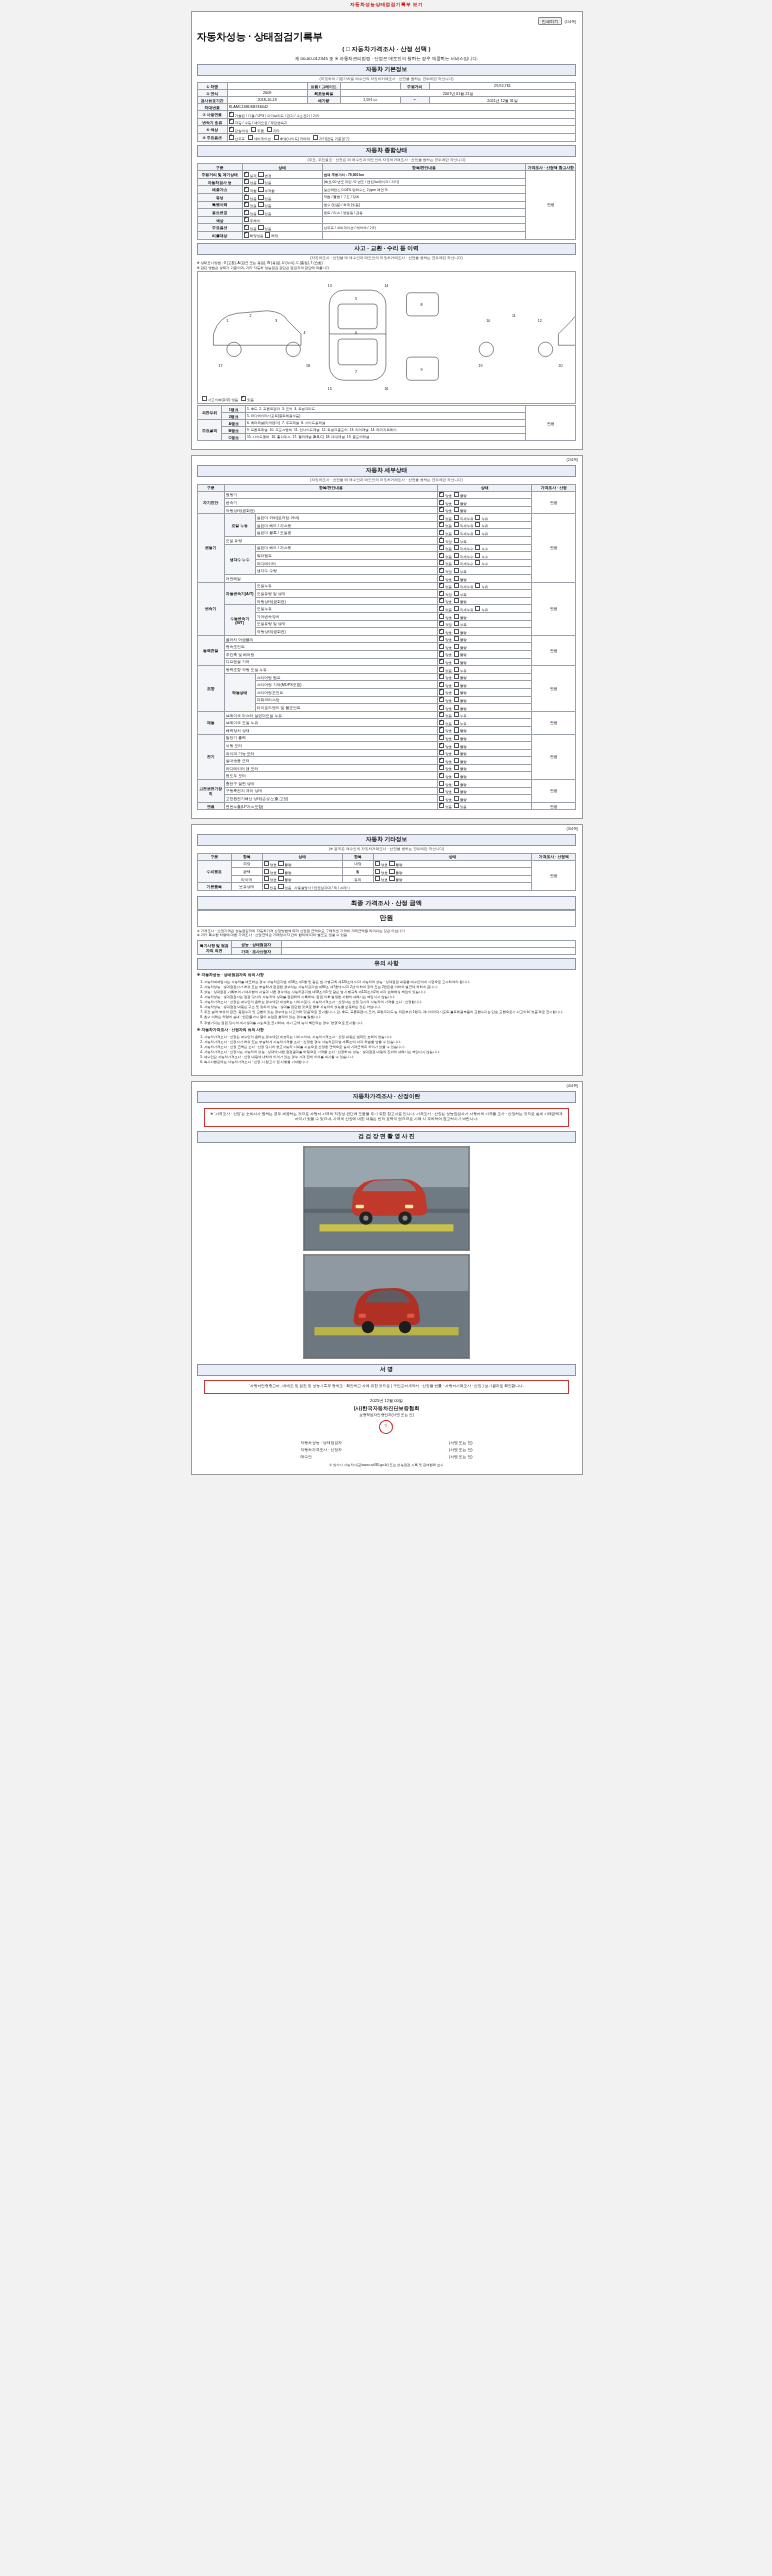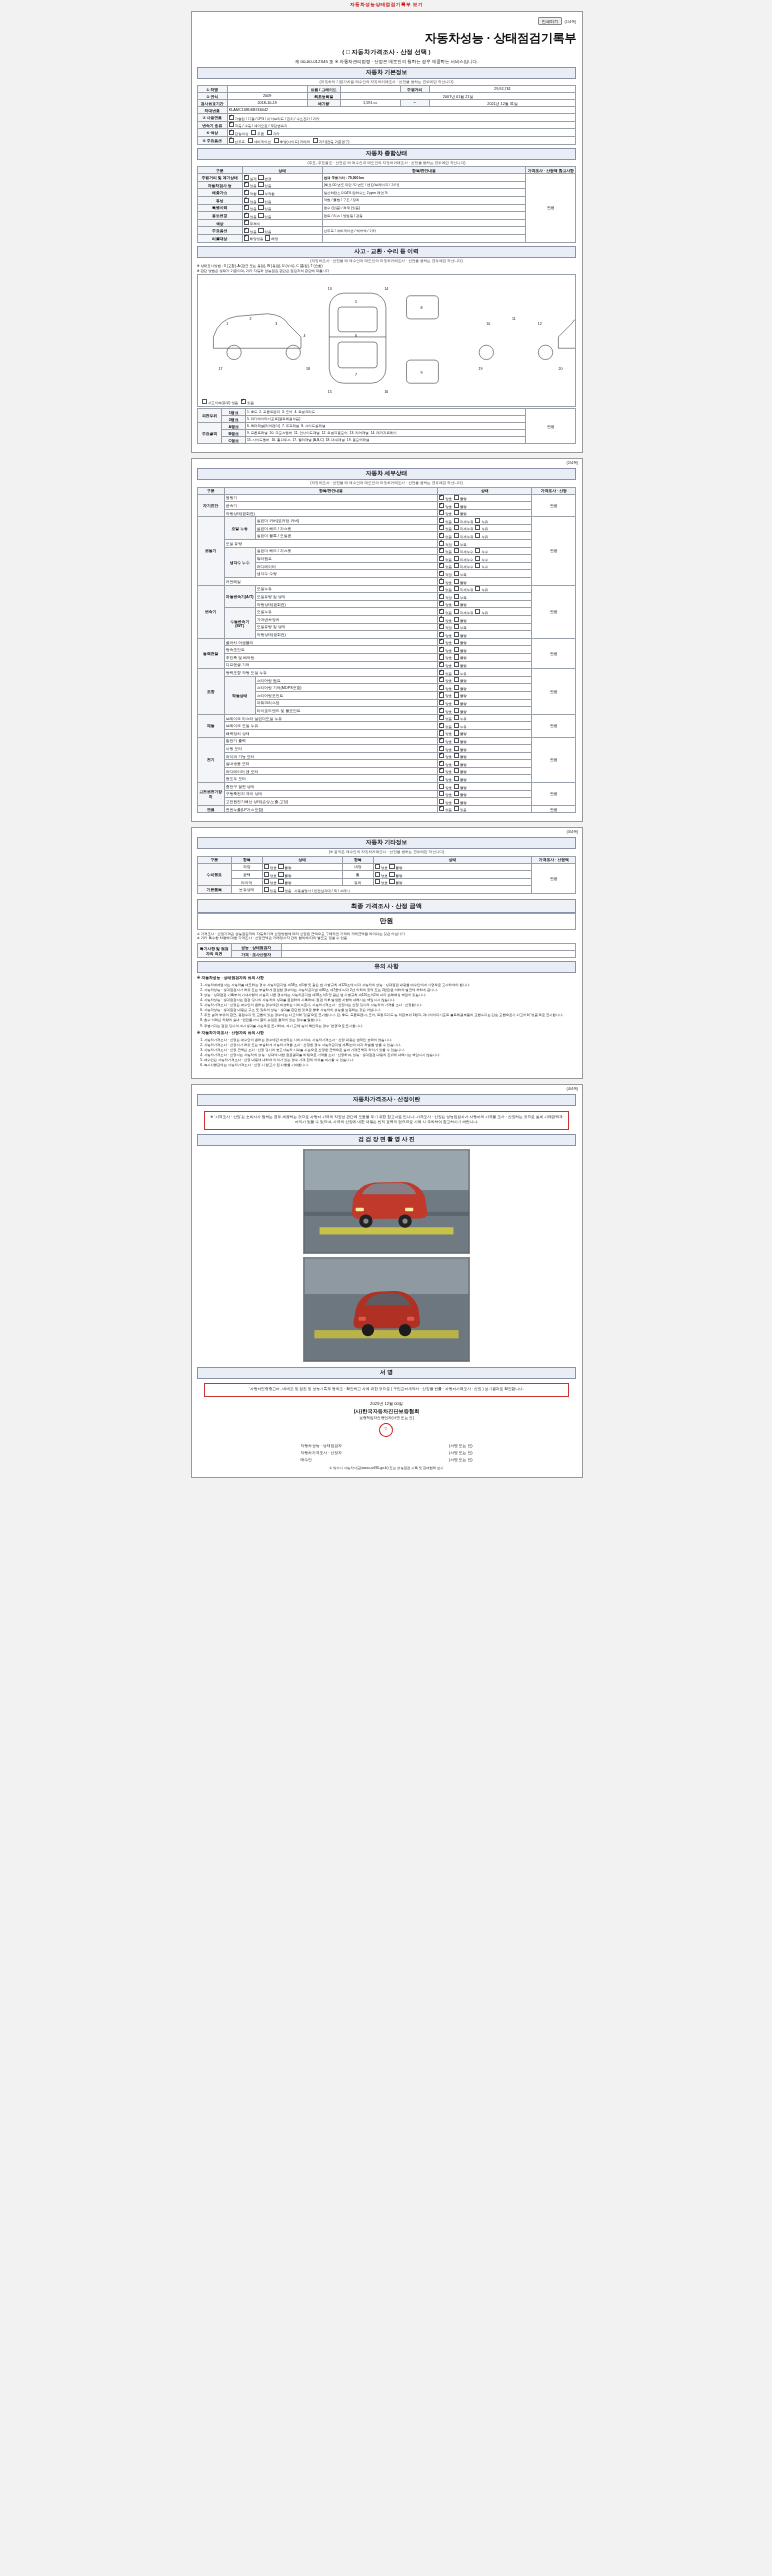--- a/index.html
+++ b/index.html
@@ -6,21 +6,21 @@
   html,body{margin:0;padding:0;background:#f2f2f2;}
   body{font-family:"Liberation Sans","DejaVu Sans",sans-serif;color:#111;}
   .page{width:773px;margin:0 auto;background:#f2f2f2;position:relative;}
   .topbar{height:9.3px;background:#f2f2f2;display:flex;align-items:center;justify-content:center;font-size:4.6px;color:#b11;}
   .topbar .red{color:#c00;font-weight:bold;letter-spacing:0.5px;}
   .sheet{background:#fff;border:0.5px solid #999;margin:3.1px auto 5.2px auto;width:392px;box-sizing:border-box;padding:4.1px 5.2px 7.2px 5.2px;position:relative;}
   .sheet.s1{margin-top:2.1px;}
   .pagenum{position:absolute;right:3.1px;top:1px;font-size:3.9px;color:#333;}
   .printrow{display:flex;justify-content:flex-end;align-items:center;gap:2.1px;margin:1px 0 0 0;}
   .btn{border:0.5px solid #888;background:#eee;font-size:4.1px;padding:0.5px 3.1px;border-radius:1px;}
-  h1.title{font-size:12px;text-align:right;margin:4.1px 0 0 0;font-weight:bold;letter-spacing:-0.2px;}
+  h1.title{font-size:10px;text-align:left;margin:4.1px 0 0 0;font-weight:bold;letter-spacing:-0.2px;}
   .subtitle{font-size:6.2px;text-align:center;margin:1px 0 0 0;font-weight:bold;}
   .formline{font-size:4.4px;text-align:center;margin:2.1px 0 3.1px 0;}
   .sectitle{background:#e9edf5;border:0.5px solid #8a93a5;text-align:center;font-size:5.7px;font-weight:bold;padding:1px 0;margin:3.1px 0 0 0;}
   .secnote{font-size:3.6px;text-align:center;color:#333;margin:1px 0 1.5px 0;}
   table{border-collapse:collapse;width:100%;}
   td,th{border:0.5px solid #9aa0a8;font-size:3.8px;padding:0.5px 1px;vertical-align:middle;}
   th{background:#eef1f6;font-weight:bold;}
   .lbl{background:#f3f5f9;text-align:center;font-weight:bold;}
   .c{text-align:center;}
   .l{text-align:left;}

